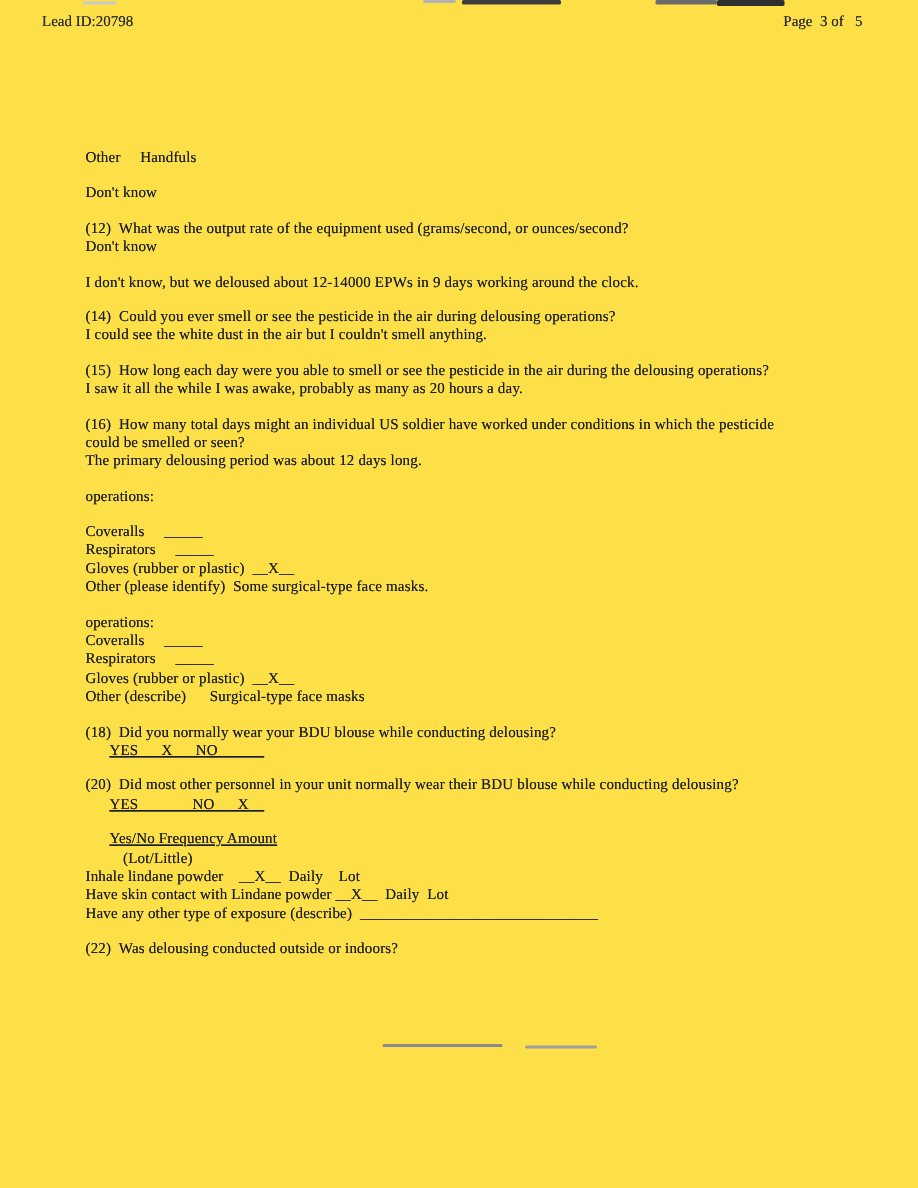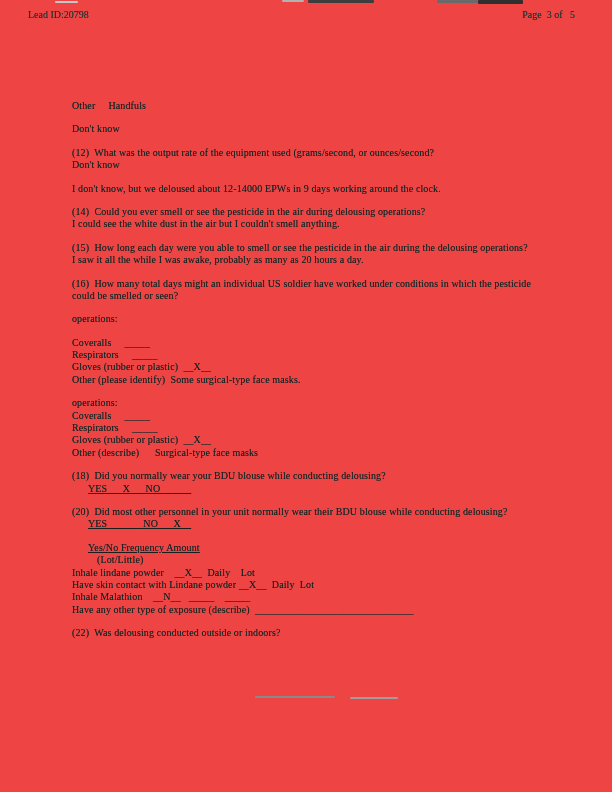--- a/index.html
+++ b/index.html
@@ -4,21 +4,21 @@
 <style>
   html, body {
     margin: 0;
     padding: 0;
     background: #ffffff;
   }
   .page {
     position: relative;
     width: 612px;
     height: 792px;
-    background: #ef4444;
+    background: #fde047;
     overflow: hidden;
     font-family: "Liberation Serif", "DejaVu Serif", serif;
     color: #1d1d1d;
   }
   .hdr {
     position: absolute;
     top: 9px;
     left: 28px;
     right: 37px;
     display: flex;
@@ -28,21 +28,21 @@
     white-space: pre;
     color: #2a2a2a;
     text-shadow: 0 0 0.3px #555;
   }
   .doc {
     position: absolute;
     left: 57px;
     top: 100px;
     width: 540px;
   }
-  .para { margin: 0 0 11px 15px; }
+  .para { margin: 0 0 11px 0; }
   .line {
     font-size: 10px;
     line-height: 12.4px;
     height: 12.4px;
     white-space: pre;
     letter-spacing: 0.12px;
     text-shadow: 0 0 0.3px #4a4a4a;
   }
   .ind1 { padding-left: 16px; text-decoration: underline; }
   .ind2 { padding-left: 25px; }
@@ -94,20 +94,21 @@
         <div class="line">(14)  Could you ever smell or see the pesticide in the air during delousing operations?</div>
         <div class="line">I could see the white dust in the air but I couldn't smell anything.</div>
       </div>
       <div class="para">
         <div class="line">(15)  How long each day were you able to smell or see the pesticide in the air during the delousing operations?</div>
         <div class="line">I saw it all the while I was awake, probably as many as 20 hours a day.</div>
       </div>
       <div class="para">
         <div class="line">(16)  How many total days might an individual US soldier have worked under conditions in which the pesticide</div>
         <div class="line">could be smelled or seen?</div>
+        <div class="line">The primary delousing period was about 12 days long.</div>
       </div>
       <div class="para">
         <div class="line">operations:</div>
       </div>
       <div class="para">
         <div class="line">Coveralls     _____</div>
         <div class="line">Respirators     _____</div>
         <div class="line">Gloves (rubber or plastic)  __X__</div>
         <div class="line">Other (please identify)  Some surgical-type face masks.</div>
       </div>
@@ -124,21 +125,20 @@
       </div>
       <div class="para">
         <div class="line">(20)  Did most other personnel in your unit normally wear their BDU blouse while conducting delousing?</div>
         <div class="line ind1">YES  _____  NO  __X__</div>
       </div>
       <div class="para">
         <div class="line ind1">Yes/No Frequency Amount</div>
         <div class="line ind2">(Lot/Little)</div>
         <div class="line">Inhale lindane powder    __X__  Daily    Lot</div>
         <div class="line">Have skin contact with Lindane powder __X__  Daily  Lot</div>
-        <div class="line">Inhale Malathion    __N__   _____    _____</div>
         <div class="line">Have any other type of exposure (describe)  _______________________________</div>
       </div>
       <div class="para">
         <div class="line">(22)  Was delousing conducted outside or indoors?</div>
       </div>
     </div>
 
 </div>
 
 </body></html>

